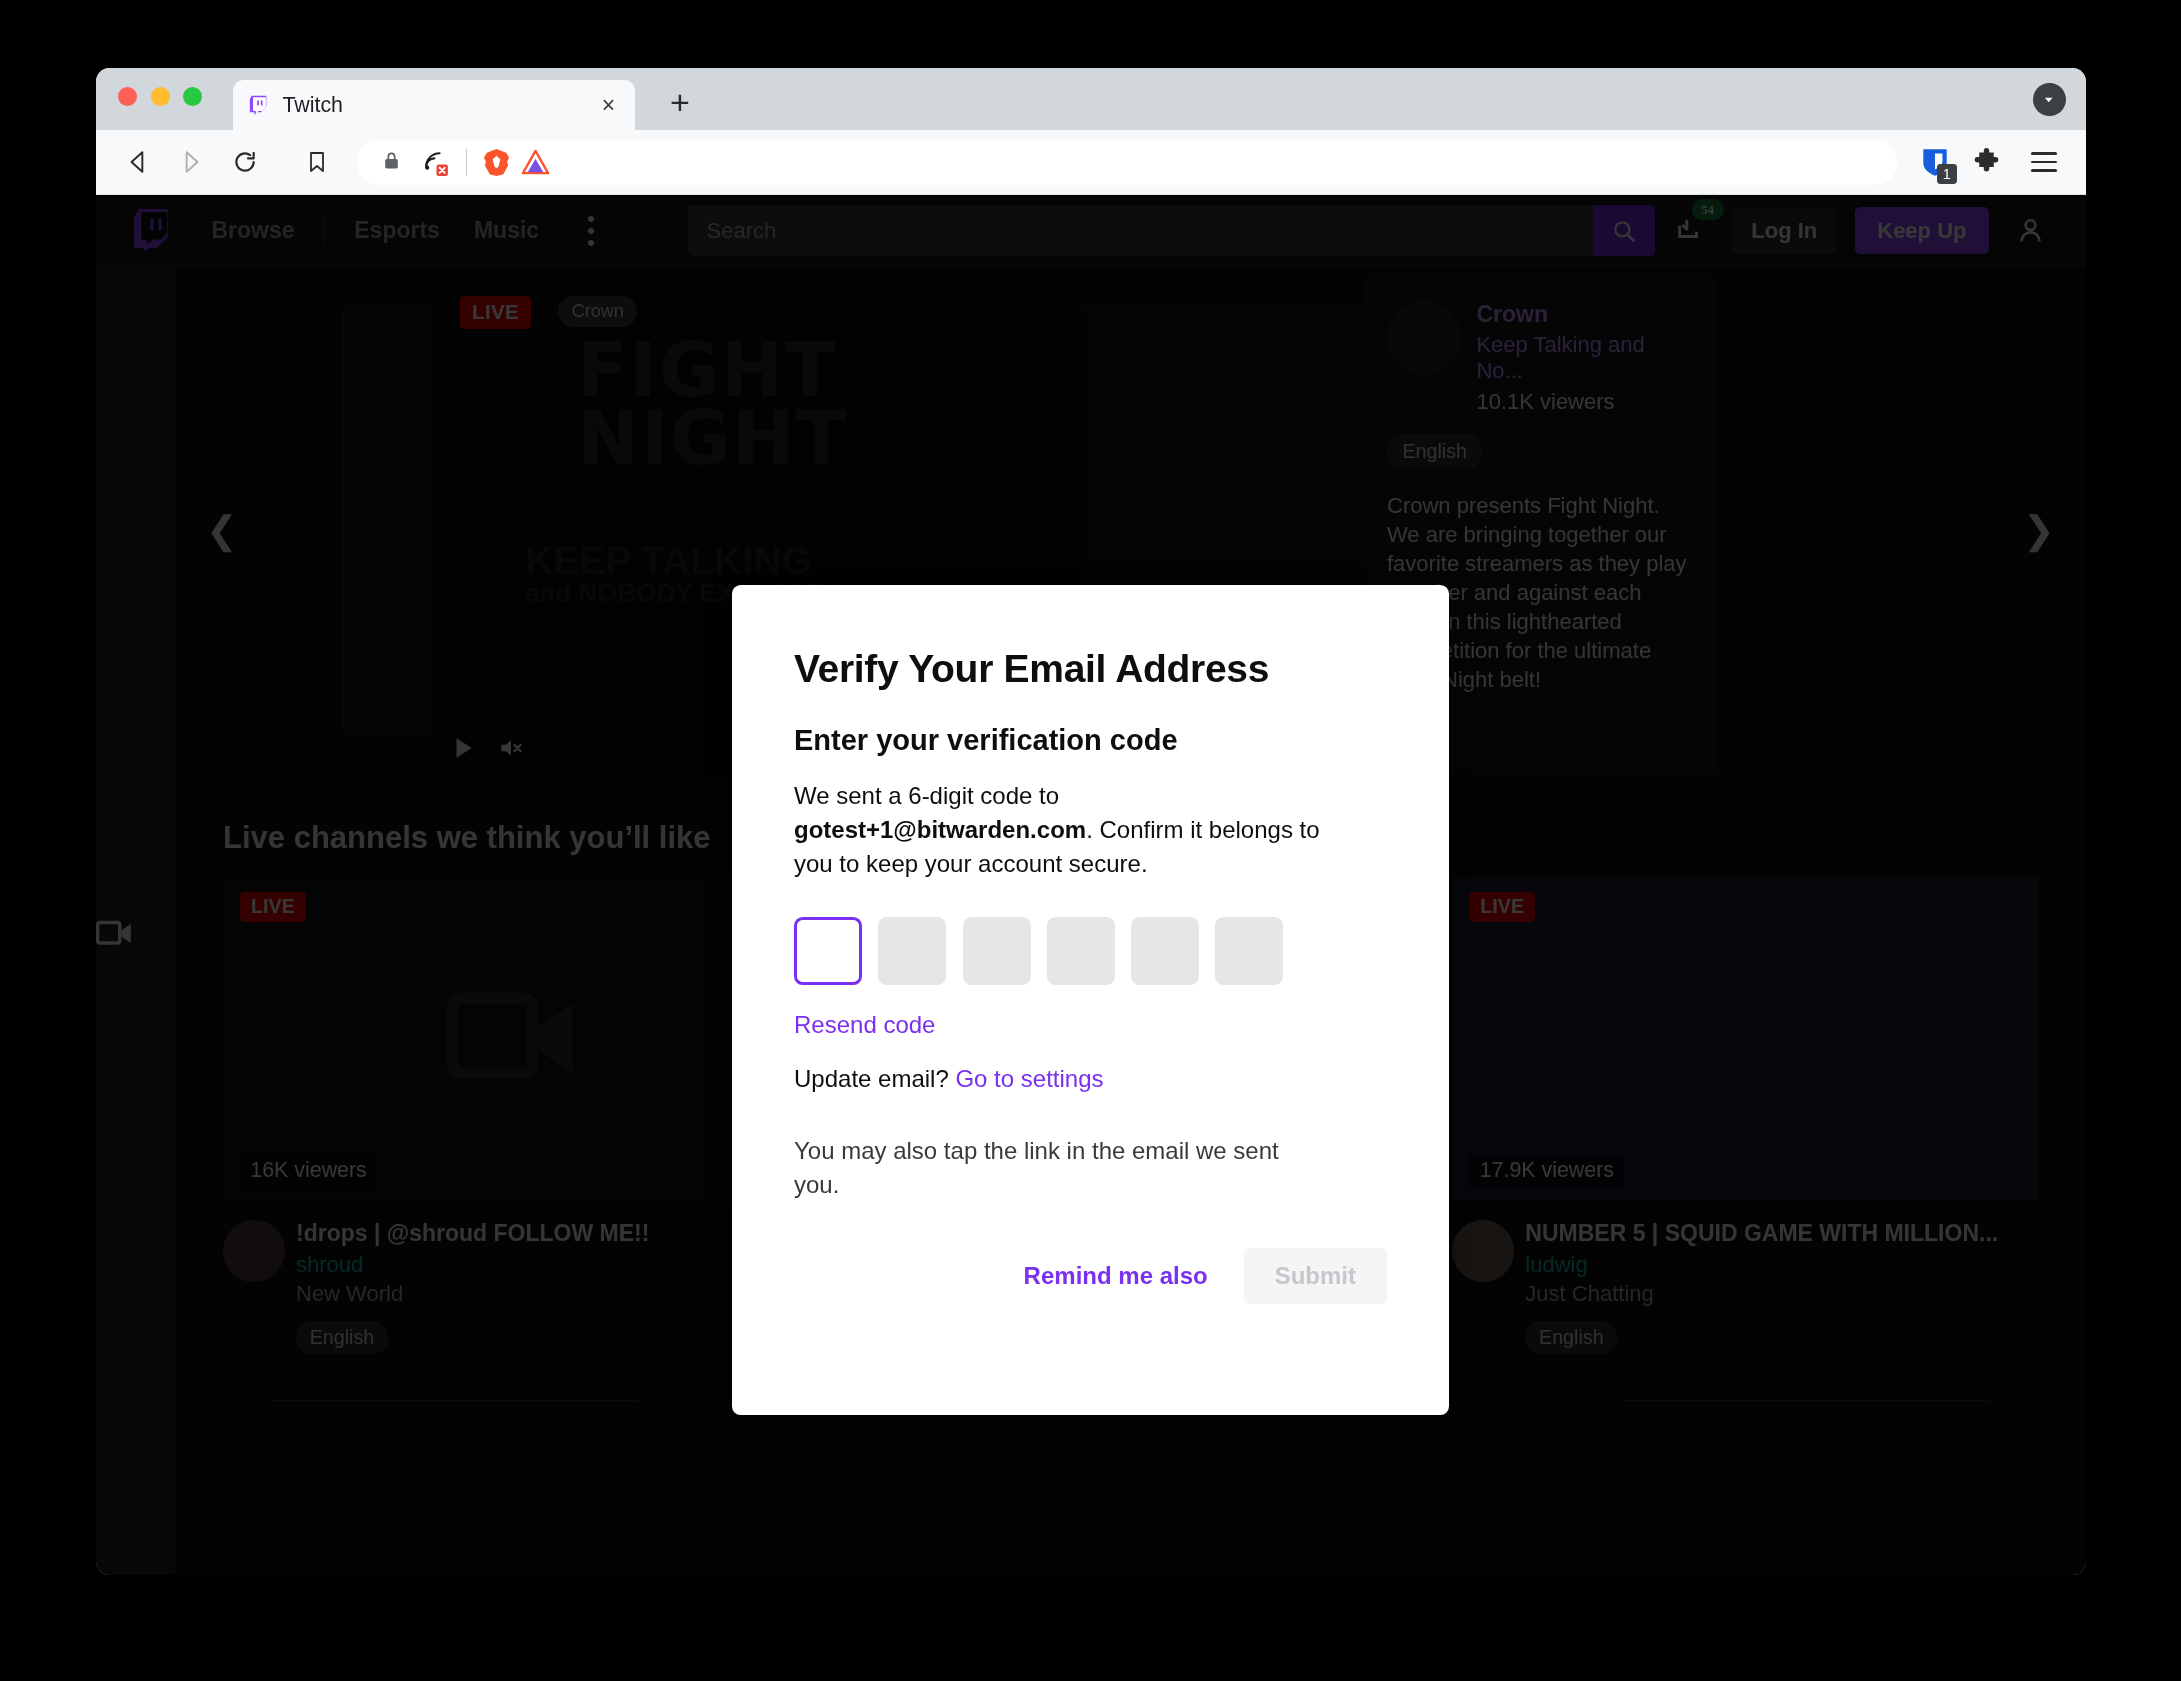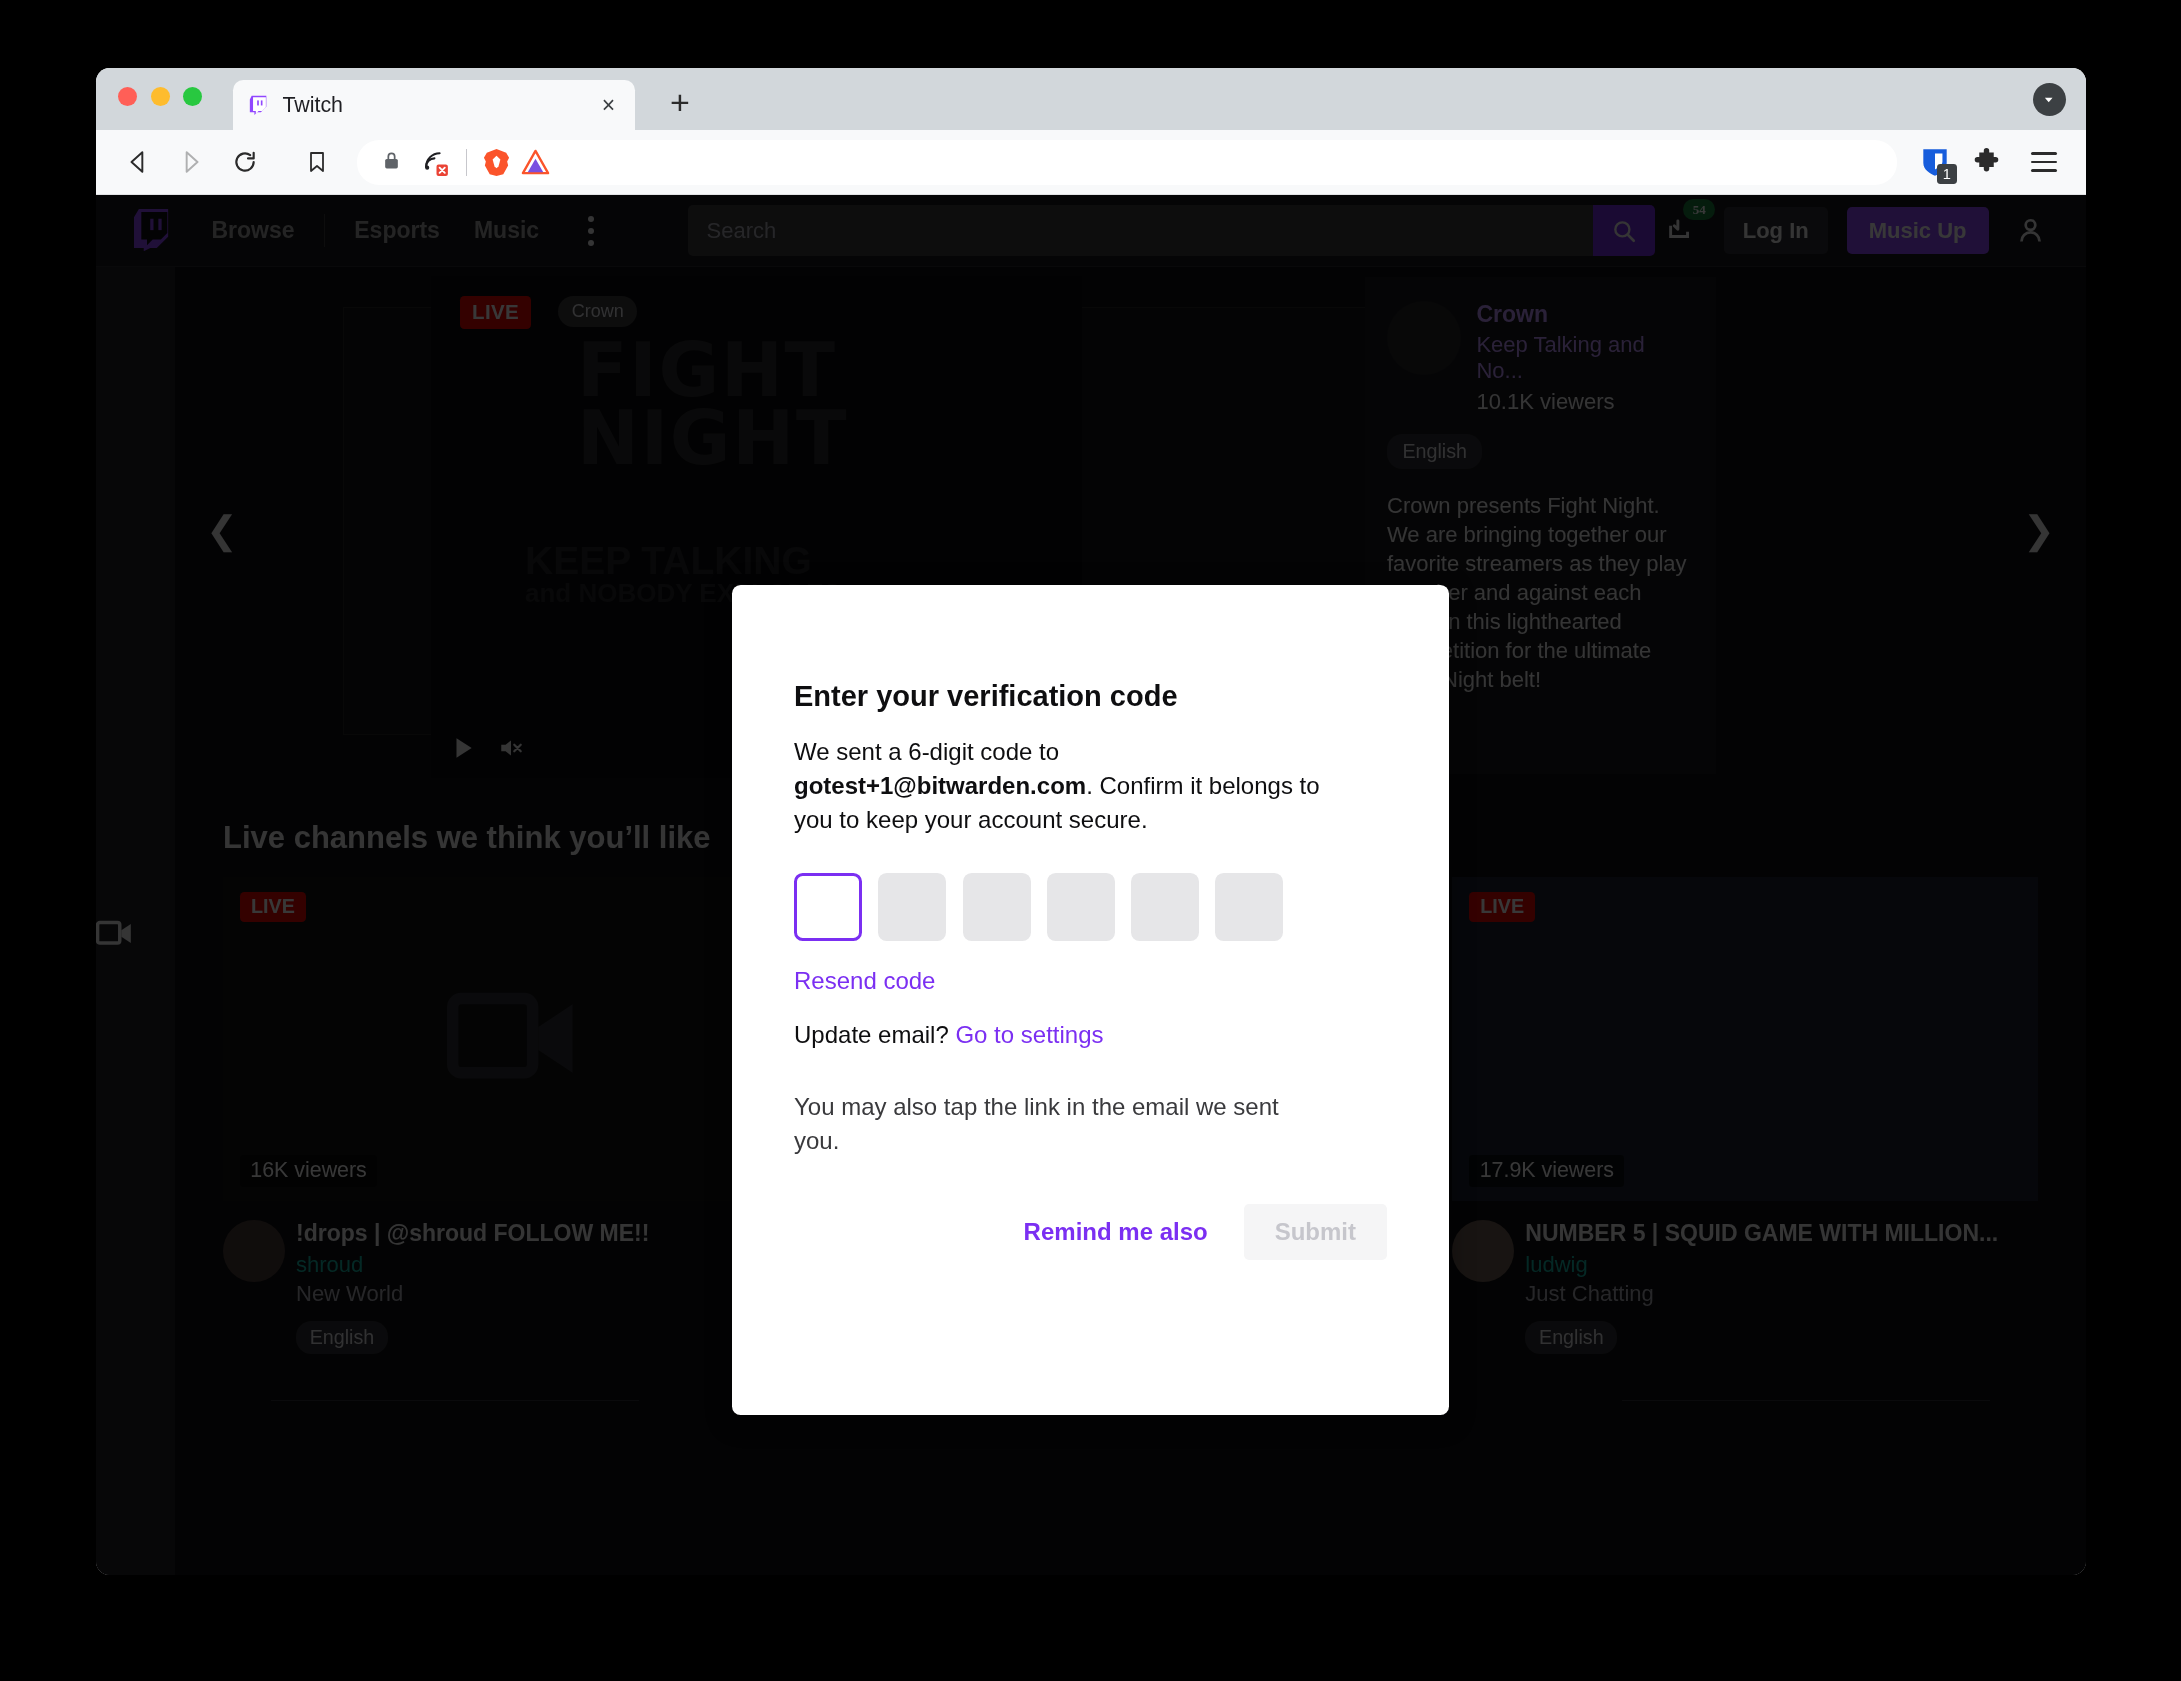--- a/index.html
+++ b/index.html
@@ -450,21 +450,21 @@
 
           <div class="tw-nav-right">
             <div class="tw-prime">
               <svg viewBox="0 0 24 24" width="29" height="29">
                   <path d="M3 8 v9 h14 v-4" fill="none" stroke="#efeff1" stroke-width="2.4"></path>
                   <path d="M9 4 L9 11 L6 8" fill="none" stroke="#efeff1" stroke-width="2.4" stroke-linecap="round" stroke-linejoin="round"></path>
                 </svg>
               <span class="tw-prime-badge">54</span>
             </div>
             <div class="tw-login">Log In</div>
-            <div class="tw-signup">Music Up</div>
+            <div class="tw-signup">Keep Up</div>
             <div class="tw-account">
               <svg viewBox="0 0 24 24" width="29" height="29">
                   <circle cx="12" cy="7.5" r="4" fill="none" stroke="#efeff1" stroke-width="2.2"></circle>
                   <path d="M4.5 21 a7.5 7.5 0 0 1 15 0" fill="none" stroke="#efeff1" stroke-width="2.2"></path>
                 </svg>
             </div>
           </div>
         </div>
 
         <div class="tw-body">
@@ -629,20 +629,21 @@
                       <path d="M5 9 L12 16 L19 9" fill="none" stroke="#bf94ff" stroke-width="2.6" stroke-linecap="round" stroke-linejoin="round"></path>
                     </svg>
                 </span>
               </div>
             </div>
           </div>
         </div>
       </div>
 
       <div class="modal">
+        <div class="m-title">Verify Your Email Address</div>
         <div class="m-sub">Enter your verification code</div>
         <div class="m-body">
           <span>We sent a 6-digit code to </span><b>gotest+1@bitwarden.com</b><span>. Confirm it belongs to you to keep your account secure.</span>
         </div>
 
         <div class="code-row">
           <div class="code-box focused"></div>
           <div class="code-box"></div>
           <div class="code-box"></div>
           <div class="code-box"></div>

